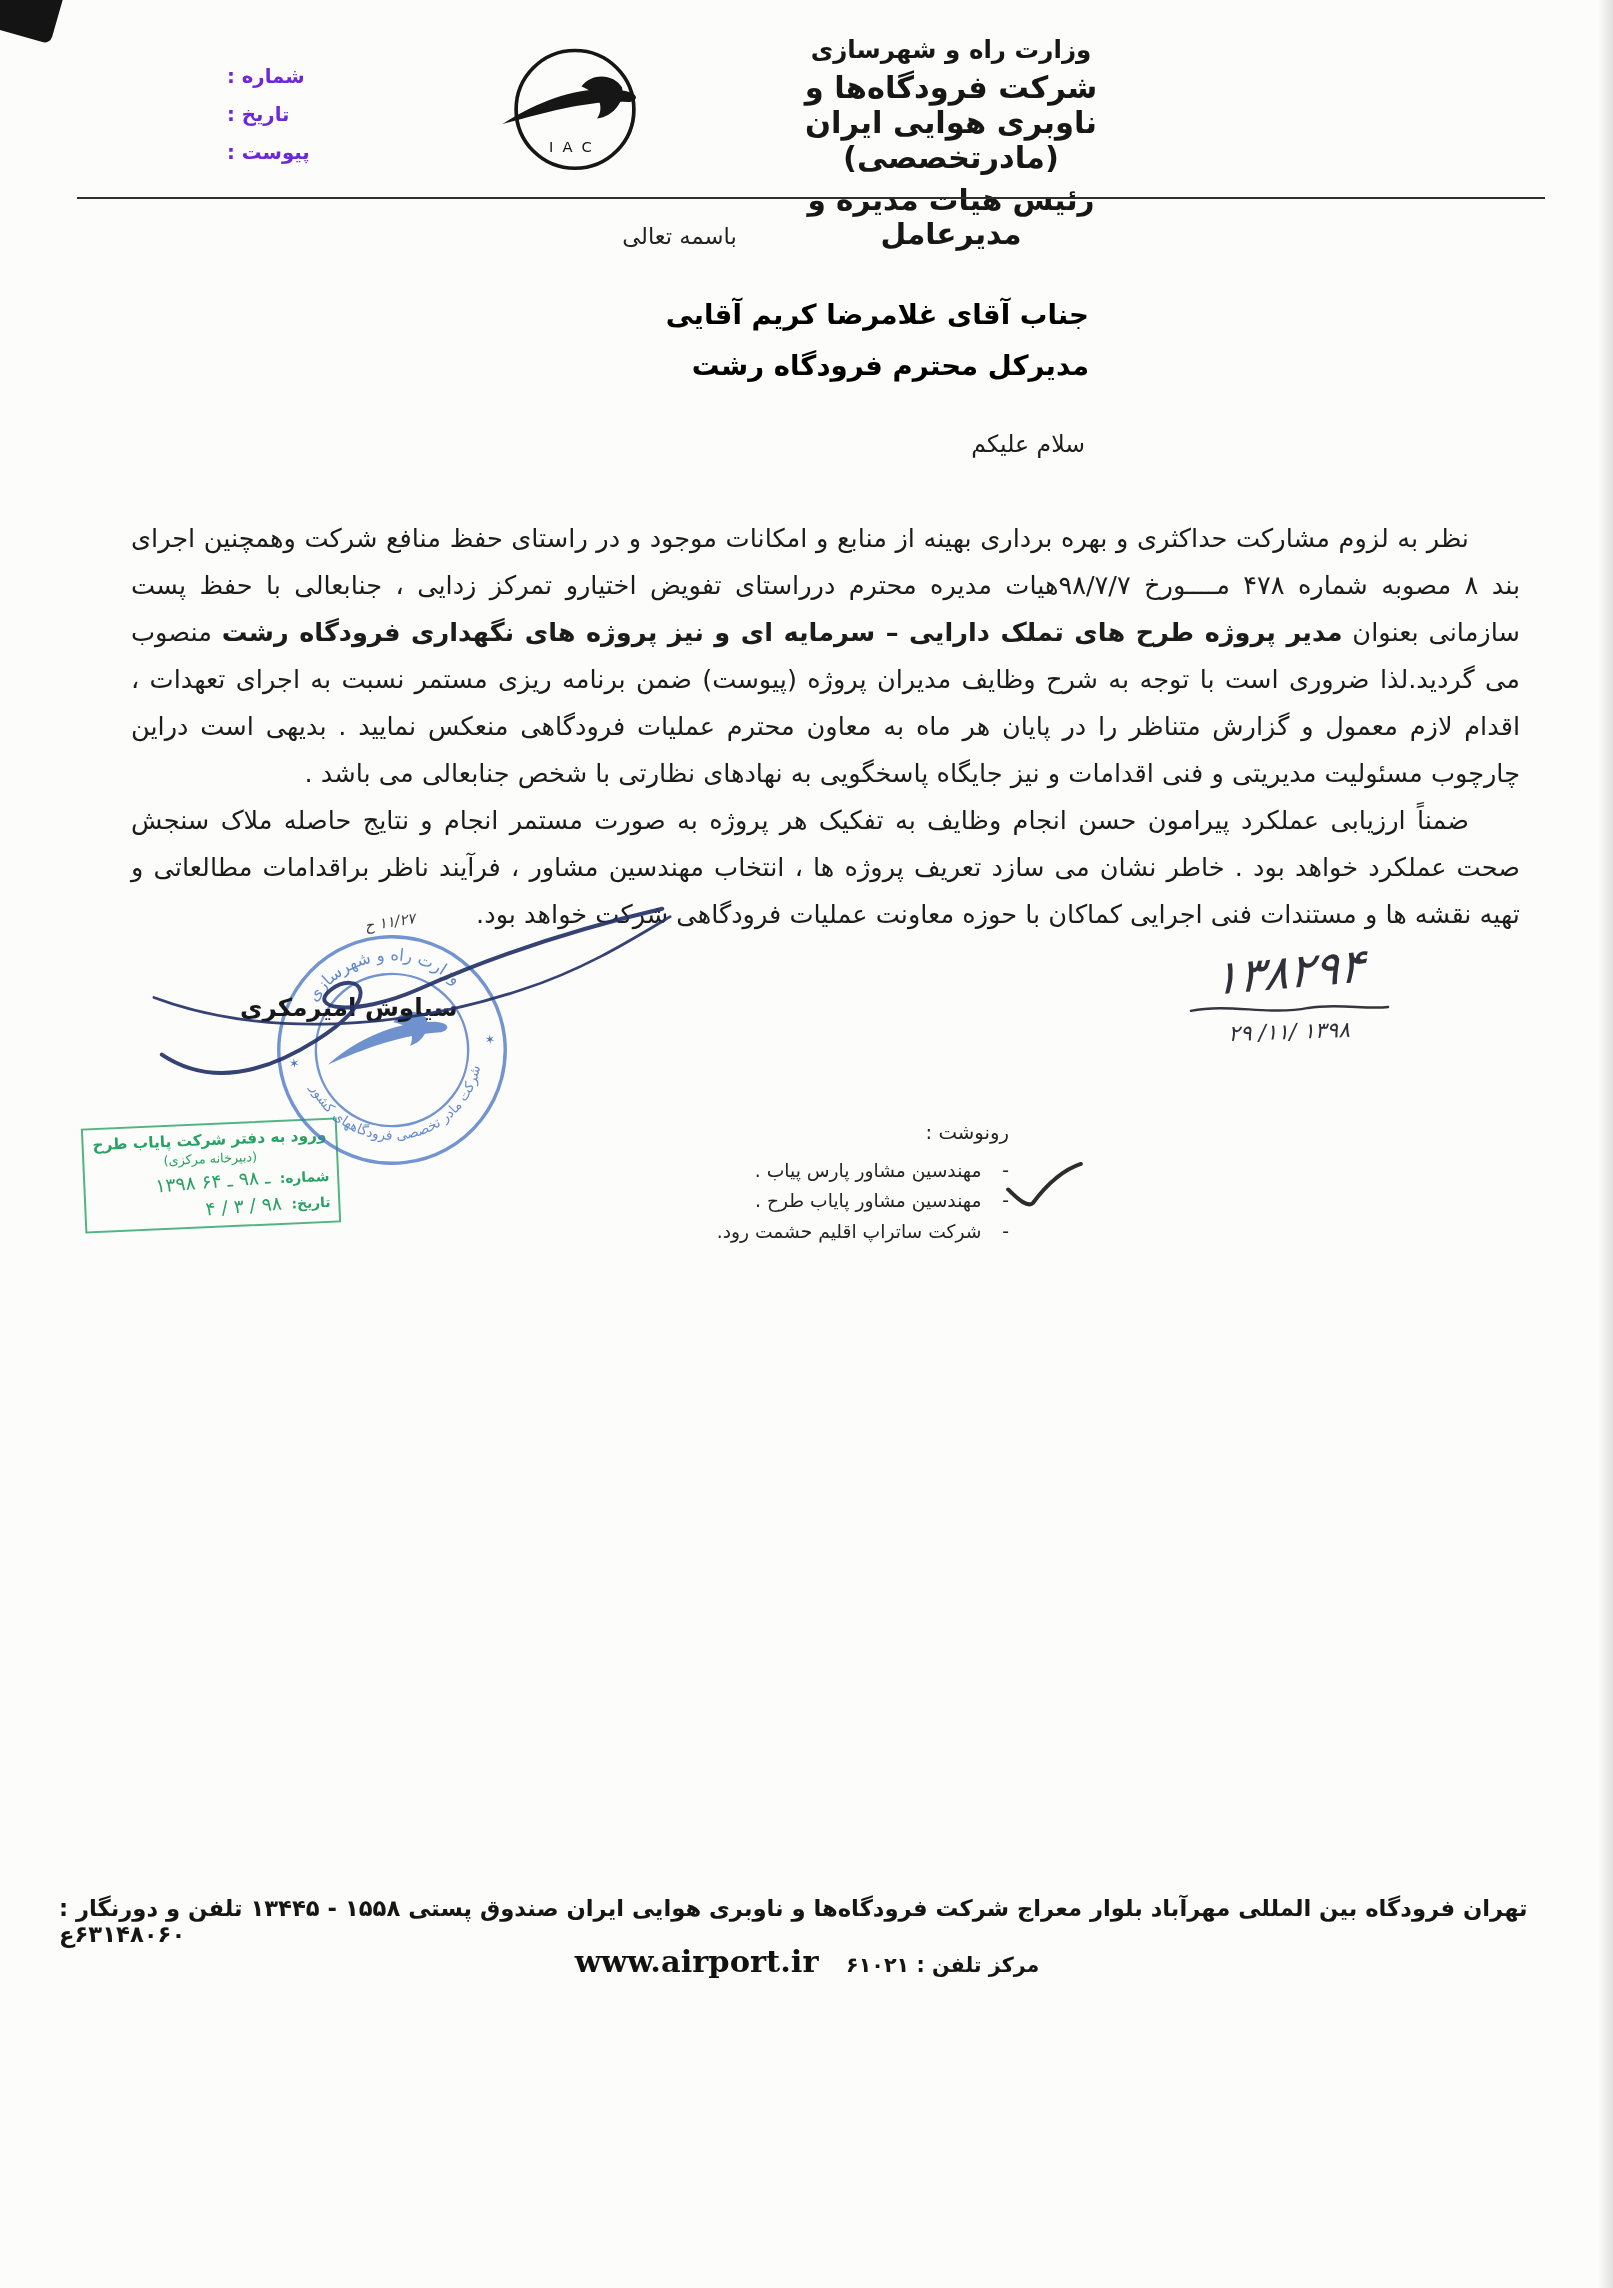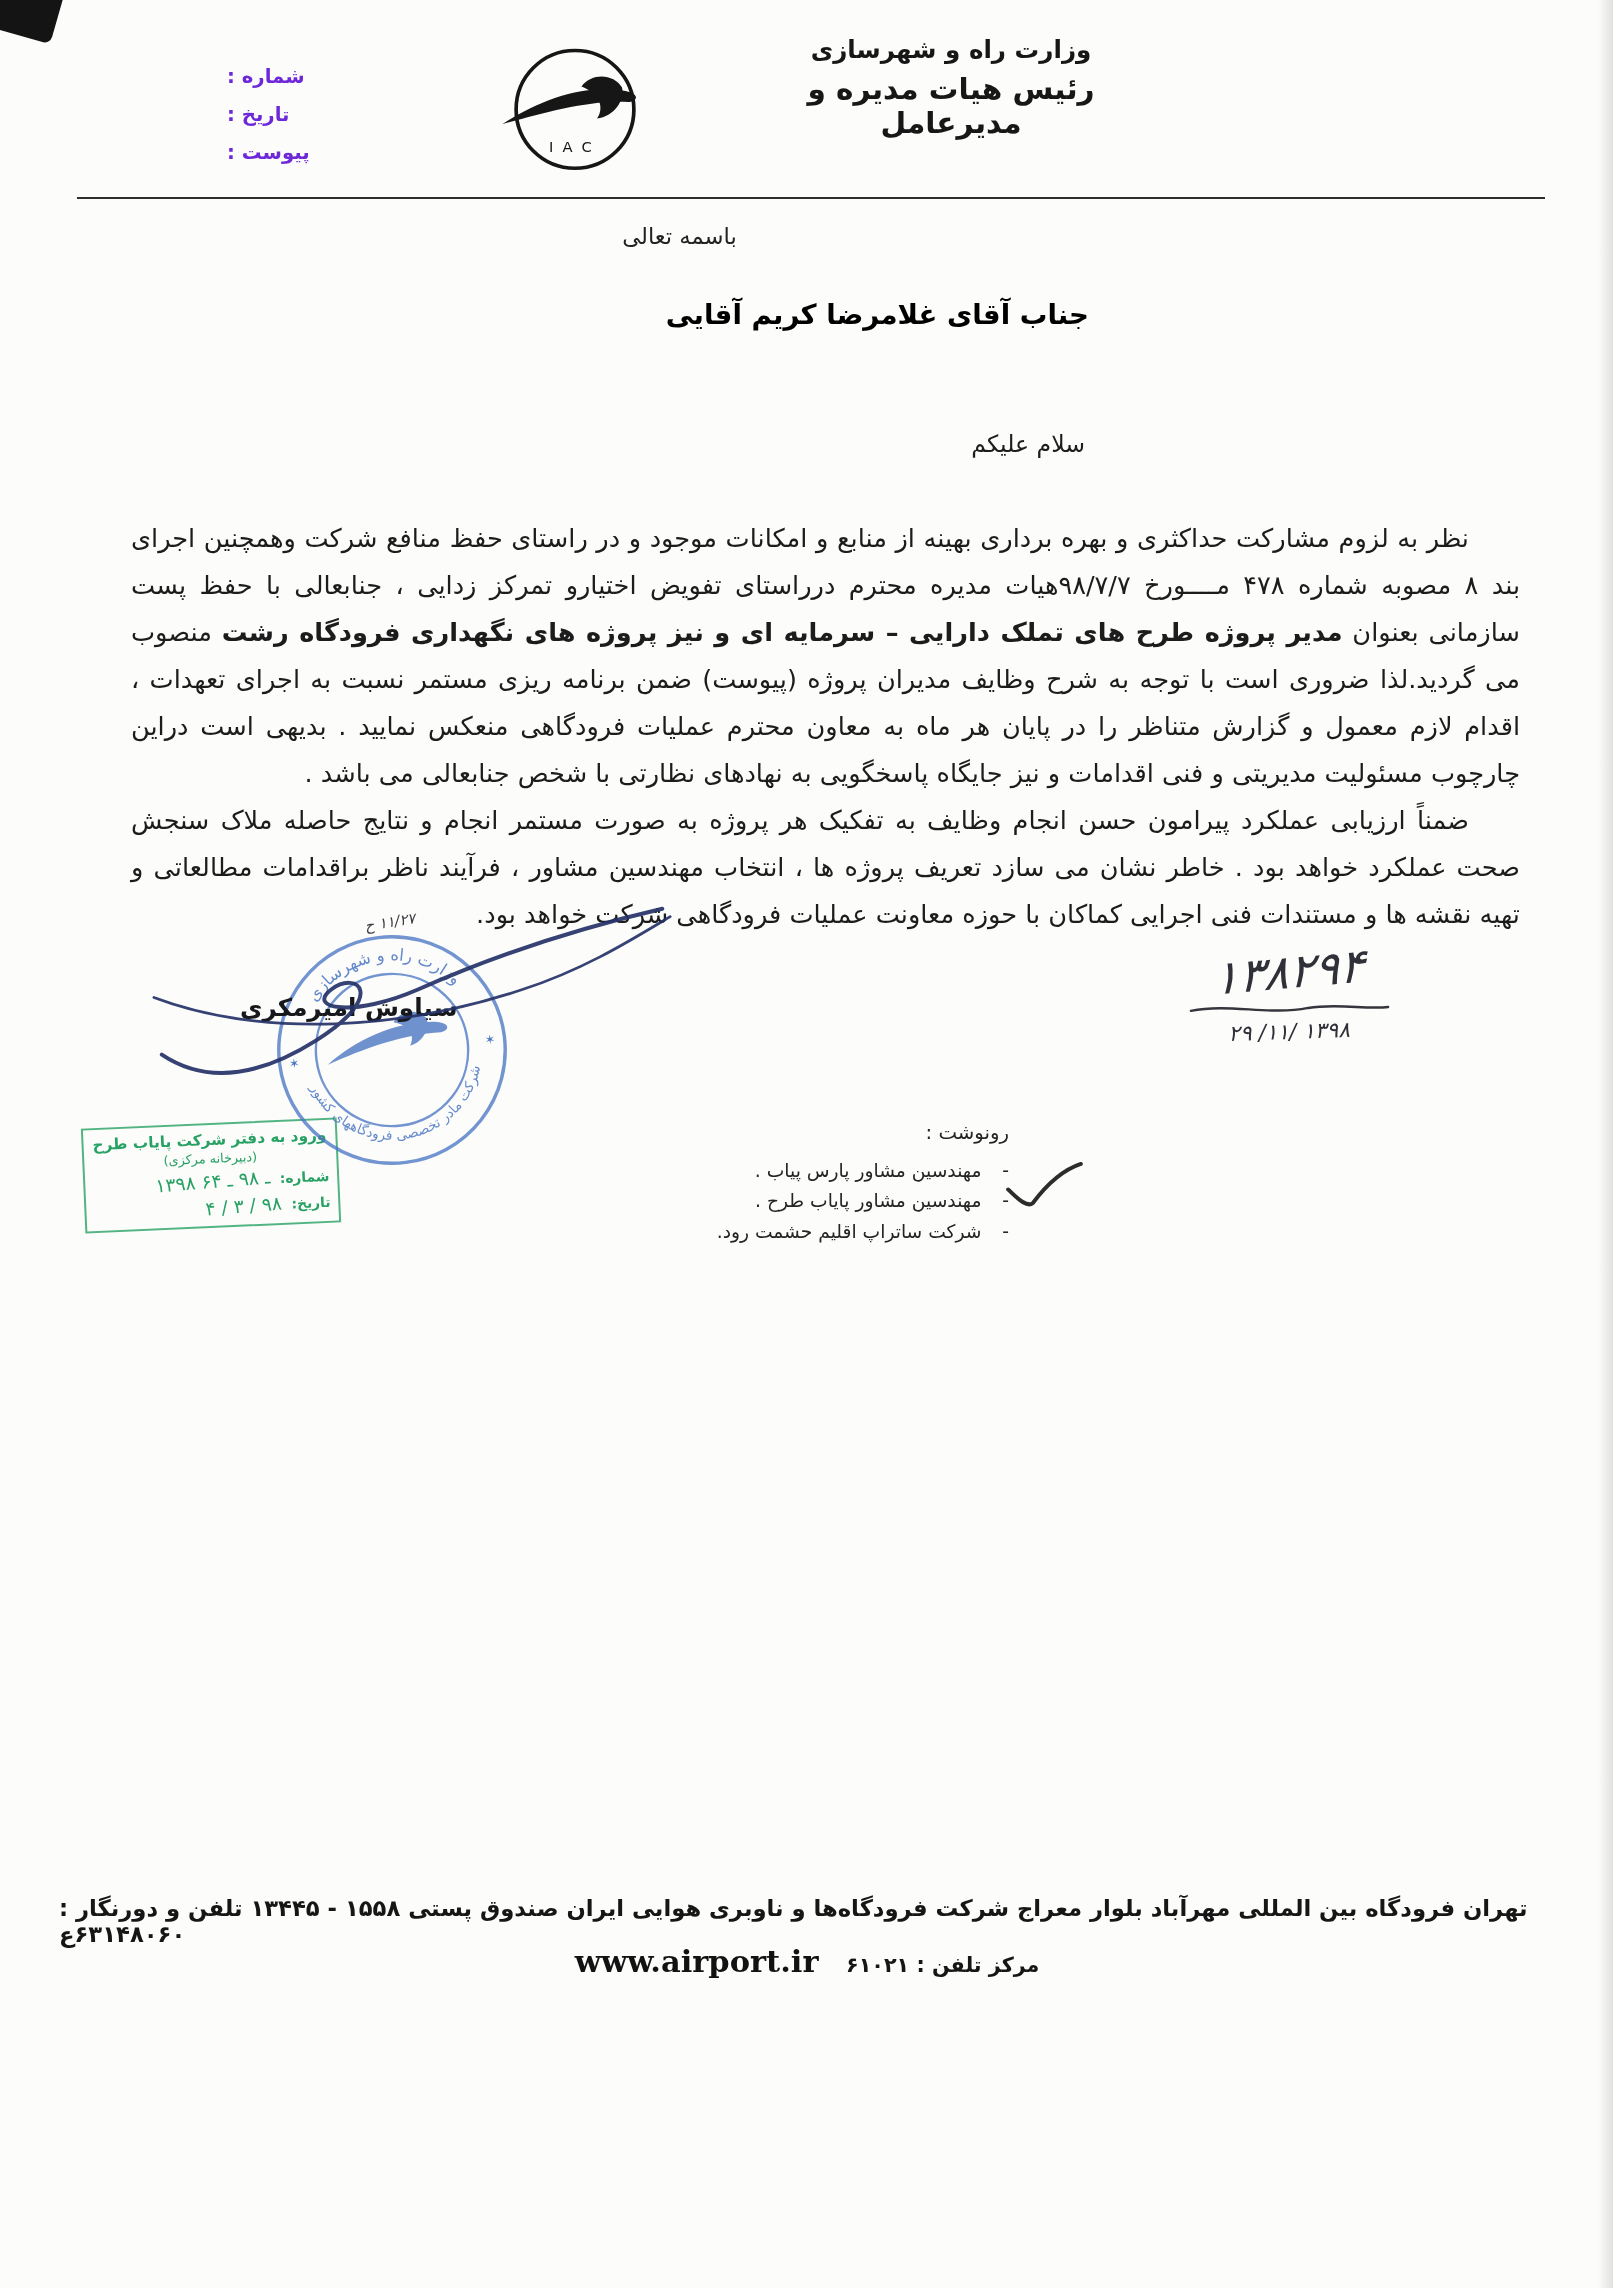--- a/index.html
+++ b/index.html
@@ -104,29 +104,31 @@
 
   <svg class="logo" viewBox="0 0 150 150" aria-hidden="true">
     <circle cx="75" cy="70" r="64" fill="none" stroke="#161616" stroke-width="4"></circle>
     <path d="M-4 86 C 36 60 84 42 130 50 C 146 53.5 143 61 133 62 C 92 59 40 74 -4 86 Z" fill="#161616"></path>
     <path d="M82 45 C 94 29 118 32 126 46 C 130 60 117 78 99 80 C 108 66 100 52 82 45 Z" fill="#161616"></path>
     <text x="75" y="116" text-anchor="middle" font-size="16" letter-spacing="10" fill="#161616">IAC</text>
   </svg>
 
   <div class="letterhead">
     <div class="lh-ministry">وزارت راه و شهرسازی</div>
+    <div class="lh-company">شرکت فرودگاه‌ها و ناوبری هوایی ایران (مادرتخصصی)</div>
     <div class="lh-role">رئیس هیات مدیره و مدیرعامل</div>
   </div>
 
   <div class="divider"></div>
 
   <div class="bismillah">باسمه تعالی</div>
 
   <div class="recipient">
     <div>جناب آقای غلامرضا کریم آقایی</div>
+    <div>مدیرکل محترم فرودگاه رشت</div>
   </div>
 
   <div class="salutation">سلام علیکم</div>
 
   <div class="body-text">
     <p><span>نظر به لزوم مشارکت حداکثری و بهره برداری بهینه از منابع و امکانات موجود و در راستای حفظ منافع شرکت وهمچنین اجرای بند ۸ مصوبه شماره ۴۷۸ مــــورخ ۹۸/۷/۷هیات مدیره محترم درراستای تفویض اختیارو تمرکز زدایی ، جنابعالی با حفظ پست سازمانی بعنوان </span><span class="bold-part">مدیر پروژه طرح های تملک دارایی – سرمایه ای و نیز پروژه های نگهداری فرودگاه رشت</span><span> منصوب می گردید.لذا ضروری است با توجه به شرح وظایف مدیران پروژه (پیوست) ضمن برنامه ریزی مستمر نسبت به اجرای تعهدات ، اقدام لازم معمول و گزارش متناظر را در پایان هر ماه به معاون محترم عملیات فرودگاهی منعکس نمایید . بدیهی است دراین چارچوب مسئولیت مدیریتی و فنی اقدامات و نیز جایگاه پاسخگویی به نهادهای نظارتی با شخص جنابعالی می باشد .</span></p>
     <p><span>ضمناً ارزیابی عملکرد پیرامون حسن انجام وظایف به تفکیک هر پروژه به صورت مستمر انجام و نتایج حاصله ملاک سنجش صحت عملکرد خواهد بود . خاطر نشان می سازد تعریف پروژه ها ، انتخاب مهندسین مشاور ، فرآیند ناظر براقدامات مطالعاتی و تهیه نقشه ها و مستندات فنی اجرایی کماکان با حوزه معاونت عملیات فرودگاهی شرکت خواهد بود.</span><span class="margin-note">۱۱/۲۷ ح</span></p>
   </div>
 
   <div class="hand-ref">

